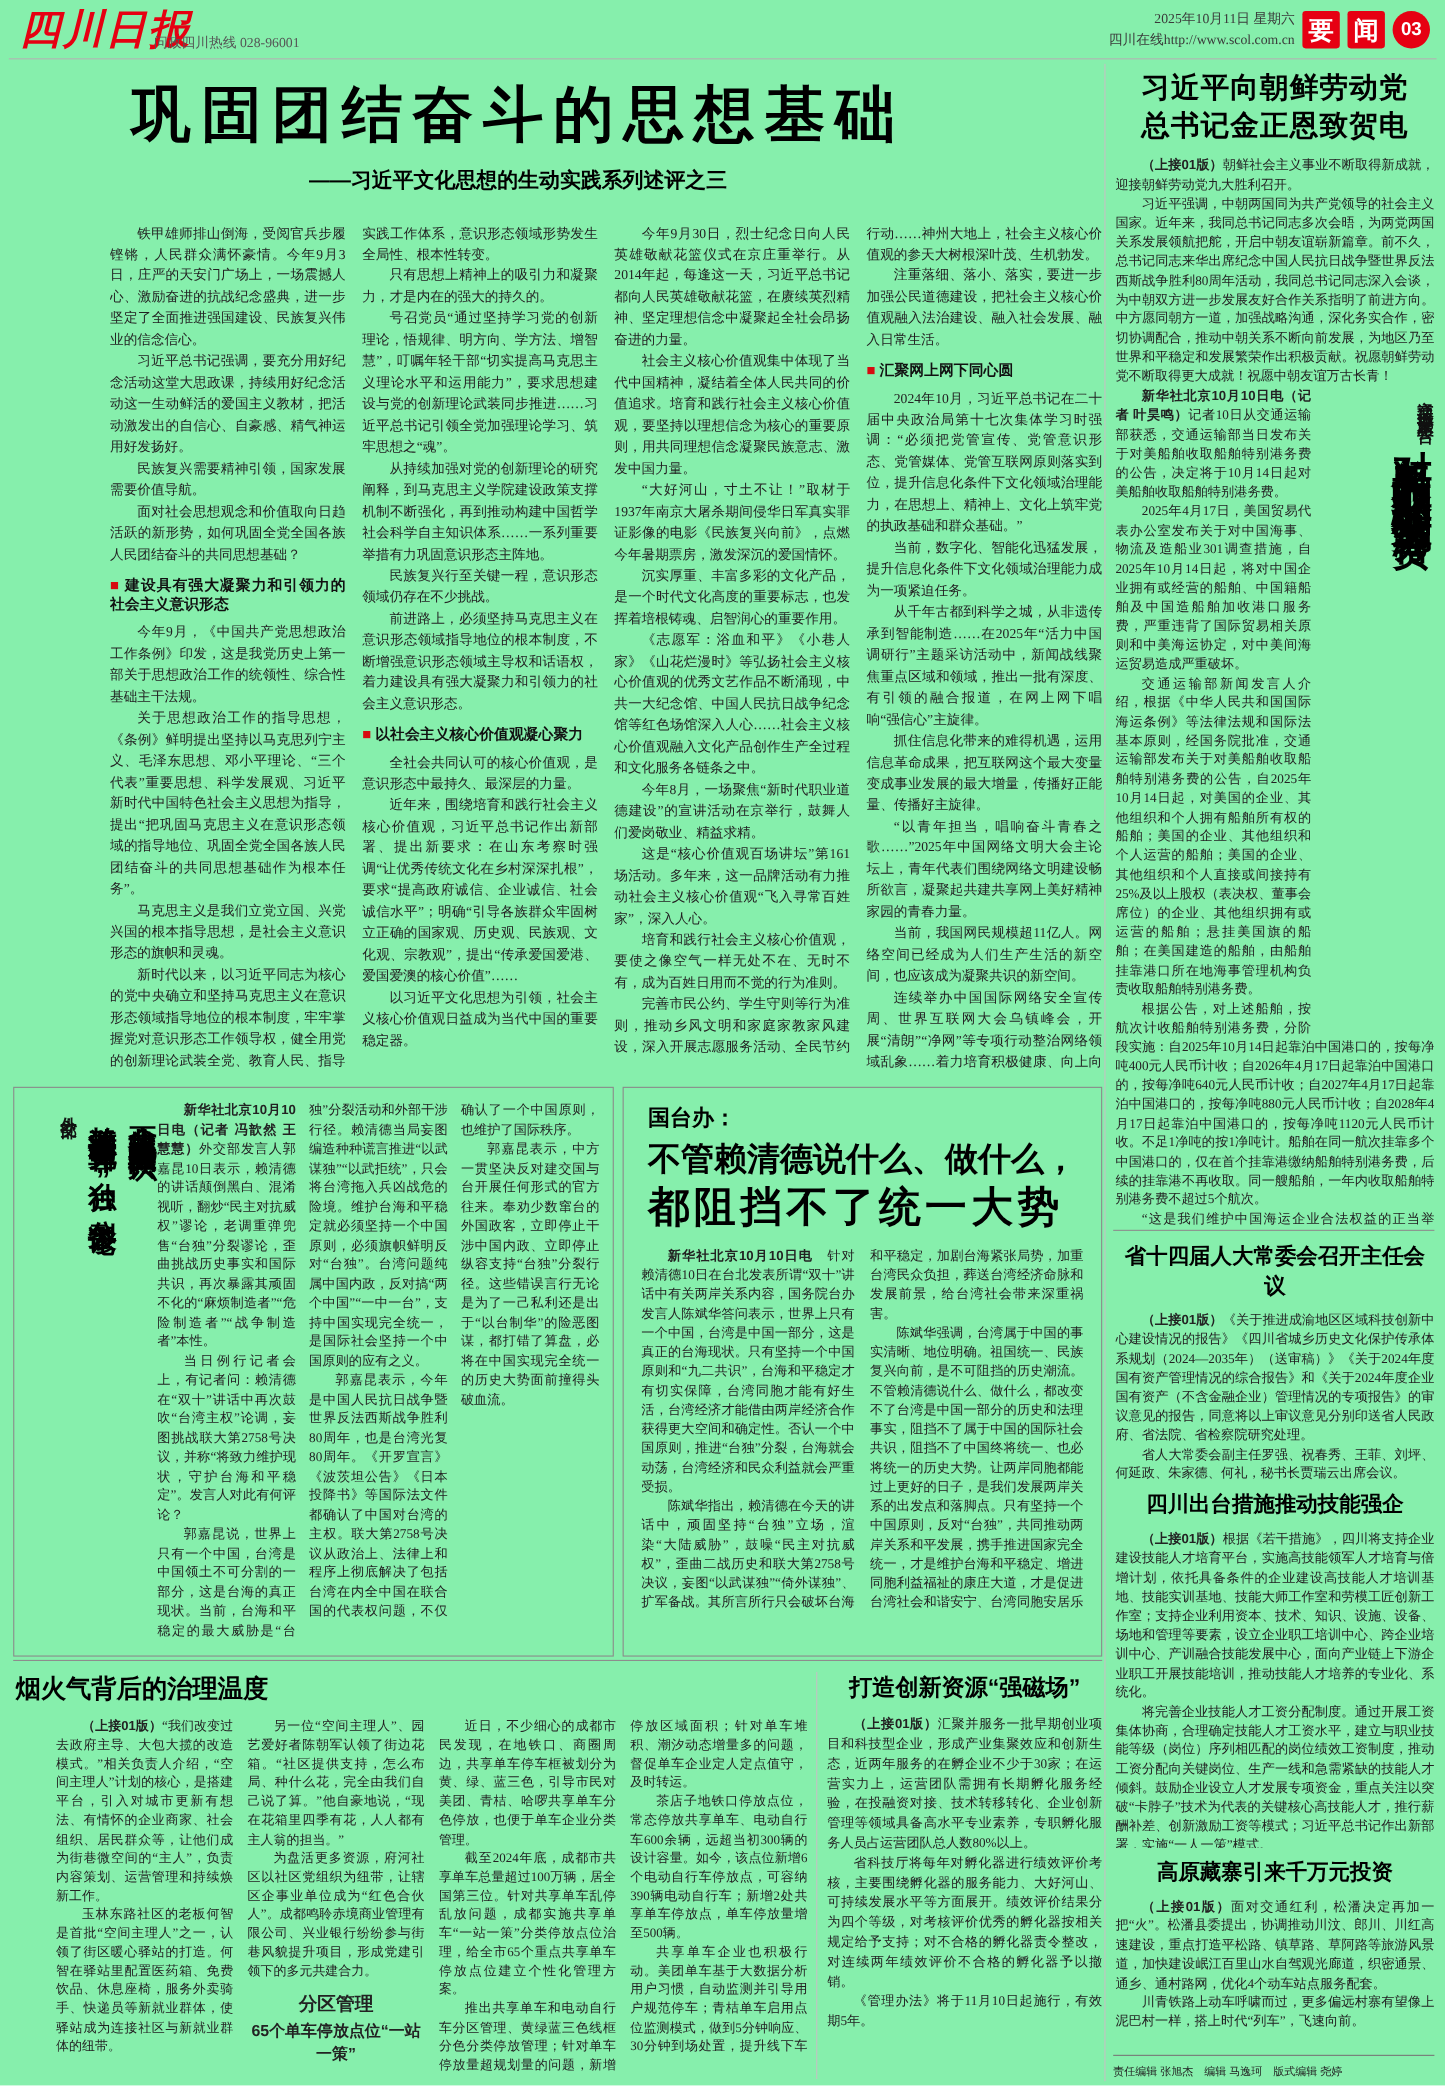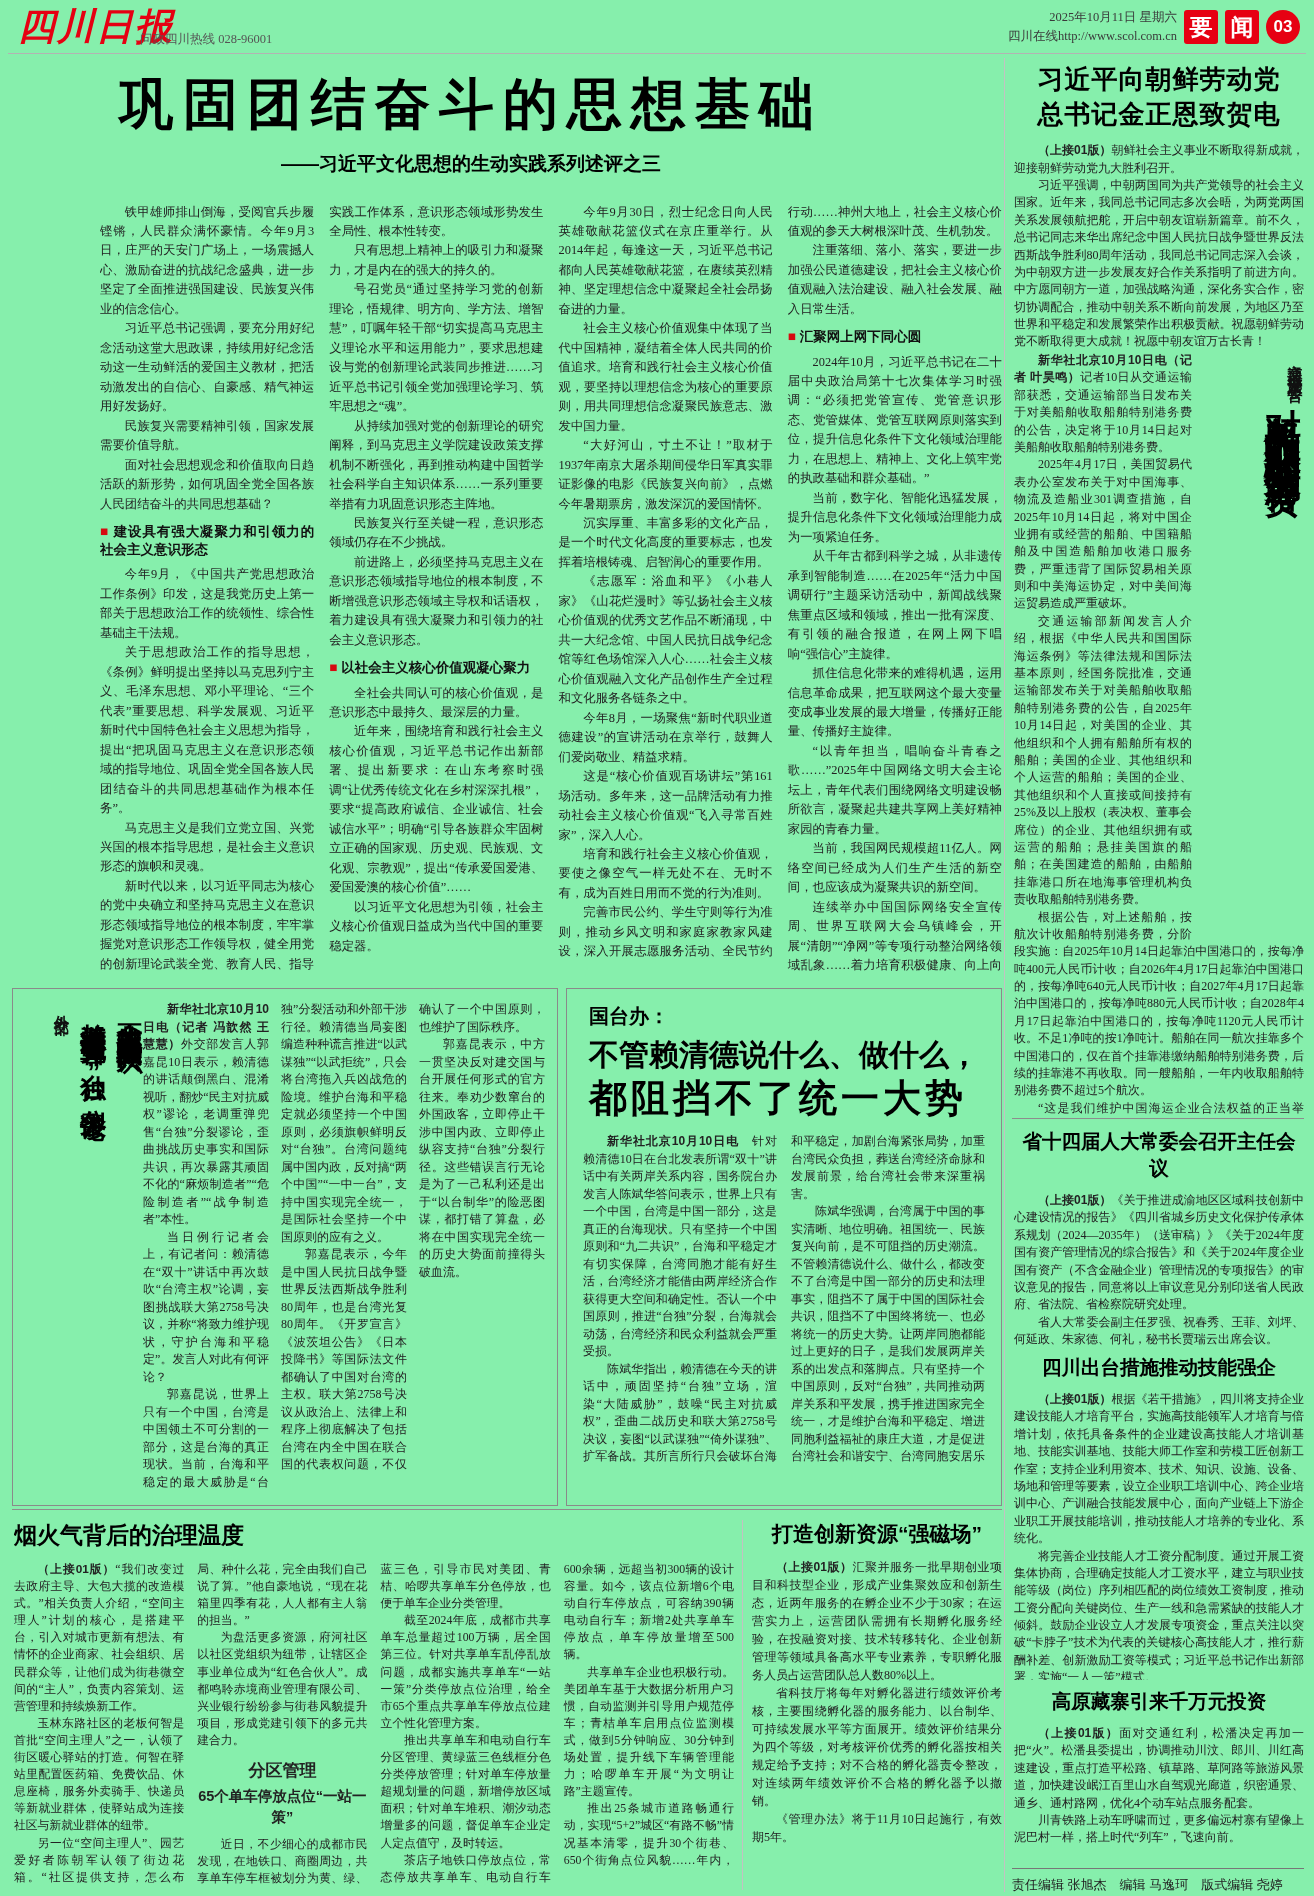--- a/index.html
+++ b/index.html
@@ -62,21 +62,21 @@
               letter-spacing:3px;margin-left:10px;color:#111;}
   .vh-title{font-family:"Liberation Serif","DejaVu Serif",serif;font-weight:900;font-size:37px;
             letter-spacing:6px;color:#000;line-height:1.2;}
   #sb-c{top:1128px;height:218px;}
   #sb-d{top:1354px;height:326px;}
   #sb-e{top:1688px;height:176px;}
   .sb-head-s{font-size:19.5px;letter-spacing:0;margin-bottom:10px;}
   .sb-body2{font-size:12px;line-height:1.45;color:#222;}
   .sb-footer{position:absolute;left:1012px;top:1868px;width:292px;border-top:1px solid #777;
              padding-top:7px;font-family:"Liberation Sans","DejaVu Sans",sans-serif;
-             font-size:13px;color:#222;}
+             font-size:10px;color:#222;}
 
   
   .fm-box{position:absolute;left:12px;top:988px;width:546px;height:518px;border:1px solid #8a8a8a;
           padding:12px 12px;}
   .fm-inner{display:flex;height:100%;}
   .fm-vhead{width:118px;flex:none;writing-mode:vertical-rl;text-orientation:upright;padding-top:2px;}
   .fm-line{font-family:"Liberation Sans","DejaVu Sans",sans-serif;font-weight:900;font-size:26px;
            letter-spacing:2px;color:#000;margin-left:9px;line-height:1.05;}
   .fm-eyebrow{font-family:"Liberation Sans","DejaVu Sans",sans-serif;font-weight:700;font-size:15px;
               letter-spacing:2px;margin-left:10px;color:#111;}
@@ -93,21 +93,21 @@
   .gt-t2{font-family:"Liberation Sans","DejaVu Sans",sans-serif;font-weight:900;font-size:38px;
          letter-spacing:4px;margin:2px 0 12px 6px;color:#000;line-height:1.2;}
   .gt-body{column-count:2;column-gap:14px;column-fill:auto;height:344px;overflow:hidden;
            font-size:12px;line-height:1.46;color:#222;}
 
   
   .yh-art{position:absolute;left:14px;top:1518px;width:720px;height:376px;overflow:hidden;}
   .yh-head{font-family:"Liberation Sans","DejaVu Sans",sans-serif;font-weight:900;font-size:23px;
            text-align:left;margin:2px 0 10px;color:#000;}
   .yh-body{column-count:4;column-gap:13px;column-fill:auto;height:326px;overflow:hidden;
-           font-size:11.8px;line-height:1.45;color:#222;}
+           font-size:11.8px;line-height:1.45;color:#222;margin-left:37px;}
   .cz-art{position:absolute;left:752px;top:1518px;width:250px;height:376px;overflow:hidden;}
   .cz-head{font-family:"Liberation Sans","DejaVu Sans",sans-serif;font-weight:900;font-size:21px;
            text-align:center;margin:2px 0 10px;color:#000;}
   .cz-body{font-size:12px;line-height:1.5;color:#222;}
 </style>
 </head>
 <body>
 
 <div id="page">
 
@@ -270,18 +270,18 @@
         <p class="bi it-p">茶店子地铁口停放点位，常态停放共享单车、电动自行车600余辆，远超当初300辆的设计容量。如今，该点位新增6个电动自行车停放点，可容纳390辆电动自行车；新增2处共享单车停放点，单车停放量增至500辆。</p>
         <p class="bi it-p">共享单车企业也积极行动。美团单车基于大数据分析用户习惯，自动监测并引导用户规范停车；青桔单车启用点位监测模式，做到5分钟响应、30分钟到场处置，提升线下车辆管理能力；哈啰单车开展“为文明让路”主题宣传。</p>
         <p class="bi it-p">推出25条城市道路畅通行动，实现“5+2”城区“有路不畅”情况基本清零，提升30个街巷、650个街角点位风貌……年内，这些治理成果将成为群众身边可感可及的幸福。</p>
       </div>
   </section>
 
   <section class="cz-art">
     <div class="cz-head">打造创新资源“强磁场”</div>
     <div class="cz-body">
         <p class="bi it-p"><b>（上接01版）</b>汇聚并服务一批早期创业项目和科技型企业，形成产业集聚效应和创新生态，近两年服务的在孵企业不少于30家；在运营实力上，运营团队需拥有长期孵化服务经验，在投融资对接、技术转移转化、企业创新管理等领域具备高水平专业素养，专职孵化服务人员占运营团队总人数80%以上。</p>
-        <p class="bi it-p">省科技厅将每年对孵化器进行绩效评价考核，主要围绕孵化器的服务能力、以台制华、可持续发展水平等方面展开。绩效评价结果分为四个等级，对考核评价优秀的孵化器按相关规定给予支持；对不合格的孵化器责令整改，对连续两年绩效评价不合格的孵化器予以撤销。</p>
+        <p class="bi it-p">省科技厅将每年对孵化器进行绩效评价考核，主要围绕孵化器的服务能力、大好河山、可持续发展水平等方面展开。绩效评价结果分为四个等级，对考核评价优秀的孵化器按相关规定给予支持；对不合格的孵化器责令整改，对连续两年绩效评价不合格的孵化器予以撤销。</p>
         <p class="bi it-p">《管理办法》将于11月10日起施行，有效期5年。</p>
       </div>
   </section>
 
 </div>
 
 </body></html>

